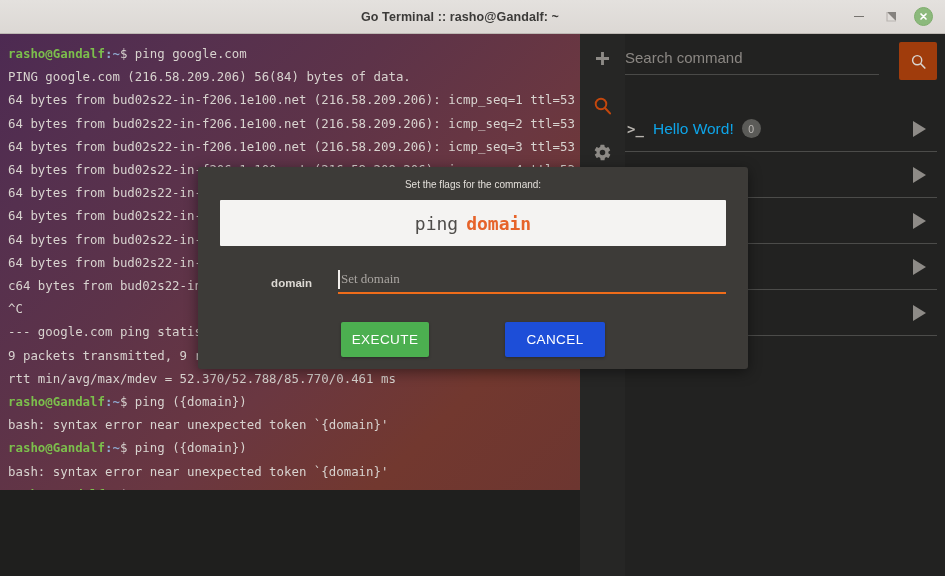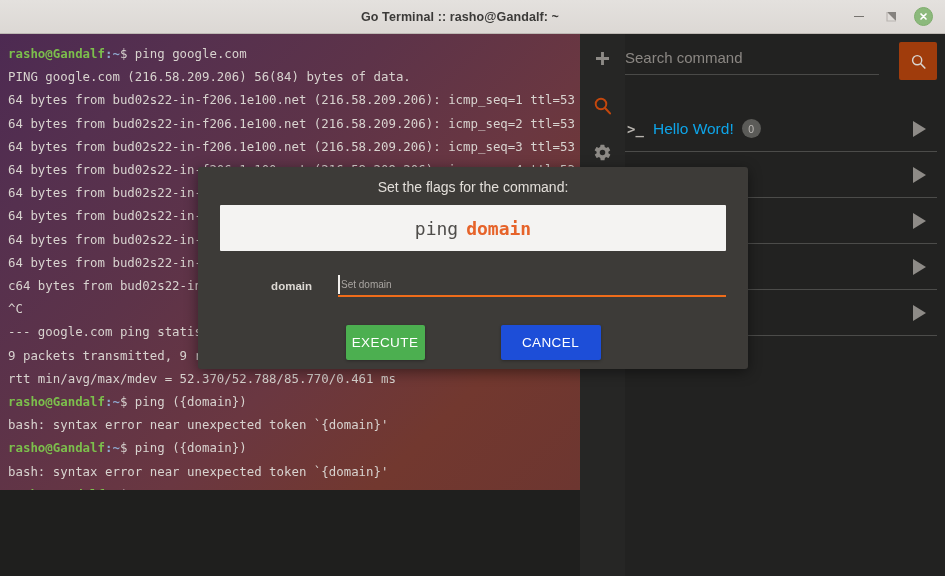--- a/index.html
+++ b/index.html
@@ -179,21 +179,21 @@
     width: 550px; height: 202px;
     background: #3d3b38;
     border-radius: 3px;
     box-shadow: 0 3px 14px rgba(0,0,0,0.45);
     padding: 12px 22px 0 22px;
     z-index: 20;
   }
   .dialog-title {
     text-align: center;
     color: #e2ded9;
-    font-size: 14px;
+    font-size: 10px;
     margin-bottom: 10px;
   }
   .cmd-preview {
     background: #f4f3f2;
     height: 46px;
     display: flex; align-items: center; justify-content: center;
     font-family: "DejaVu Sans Mono", "Liberation Mono", monospace;
     font-size: 18px;
     border-radius: 1px;
   }
@@ -225,38 +225,38 @@
     position: absolute;
     left: 0; top: 1px;
     width: 1.5px; height: 19px;
     background: #f2efec;
   }
   .field-input {
     width: 100%;
     background: transparent;
     border: none; outline: none;
     color: #22c55e;
-    font-size: 10px;
+    font-size: 13px;
     padding: 0 0 3px 3px;
-    font-family: Liberation Sans, sans-serif;
+    font-family: Liberation Serif, serif;
   }
   .field-input::placeholder { color: #a9a5a1; }
 
   .dlg-buttons {
     display: flex; justify-content: center;
     gap: 76px;
     margin-top: 28px;
   }
   .dlg-btn {
     border: none;
     border-radius: 2px;
     font-size: 13.5px;
     letter-spacing: 0.4px;
     padding: 10px 0;
-    width: 79px;
+    width: 88px;
     color: #ffffff;
     cursor: pointer;
     font-family: "Liberation Sans", sans-serif;
     box-shadow: 0 1px 3px rgba(0,0,0,0.3);
   }
   .dlg-btn.execute { background: #4caf50; }
   .dlg-btn.cancel  { background: #1d4ed8; width: 100px; }
 </style>
 </head>
 <body>

